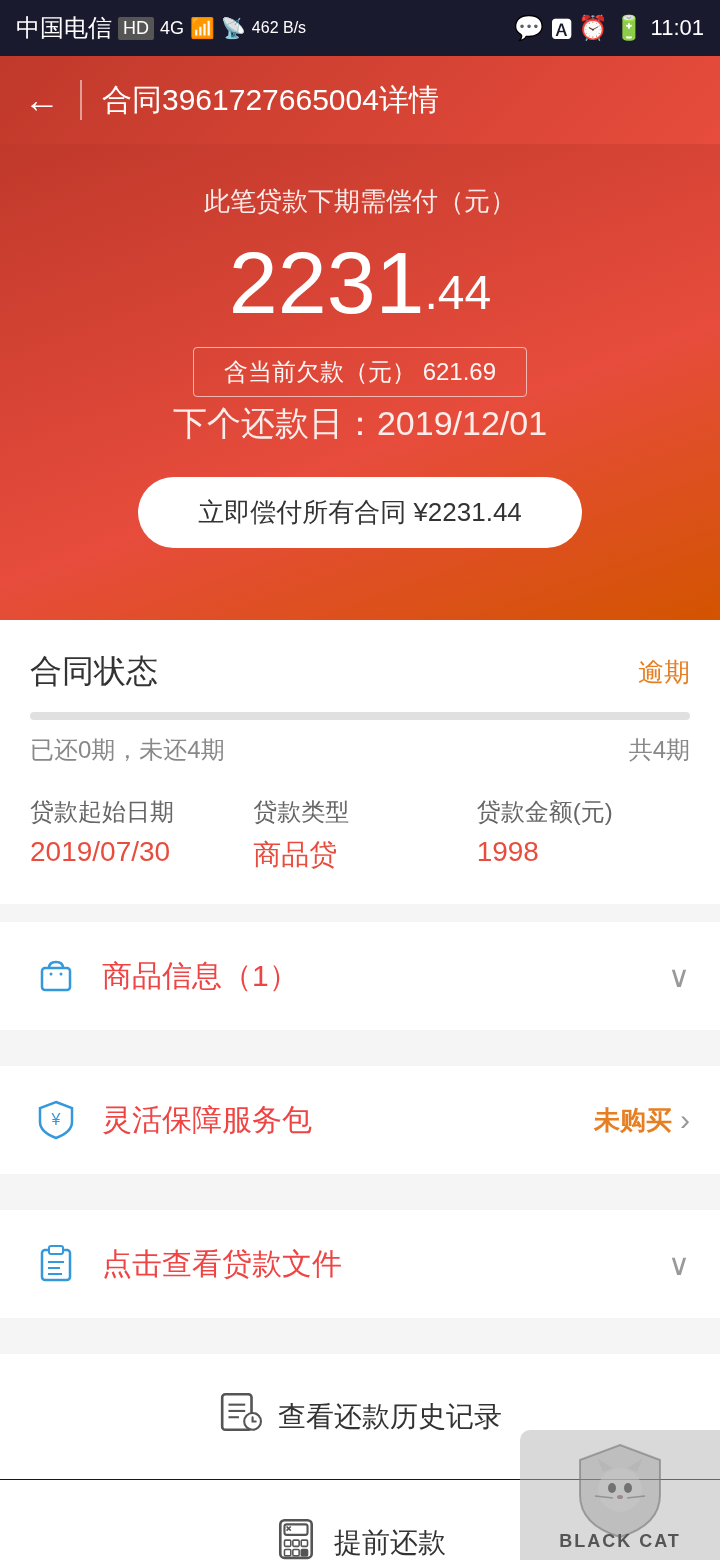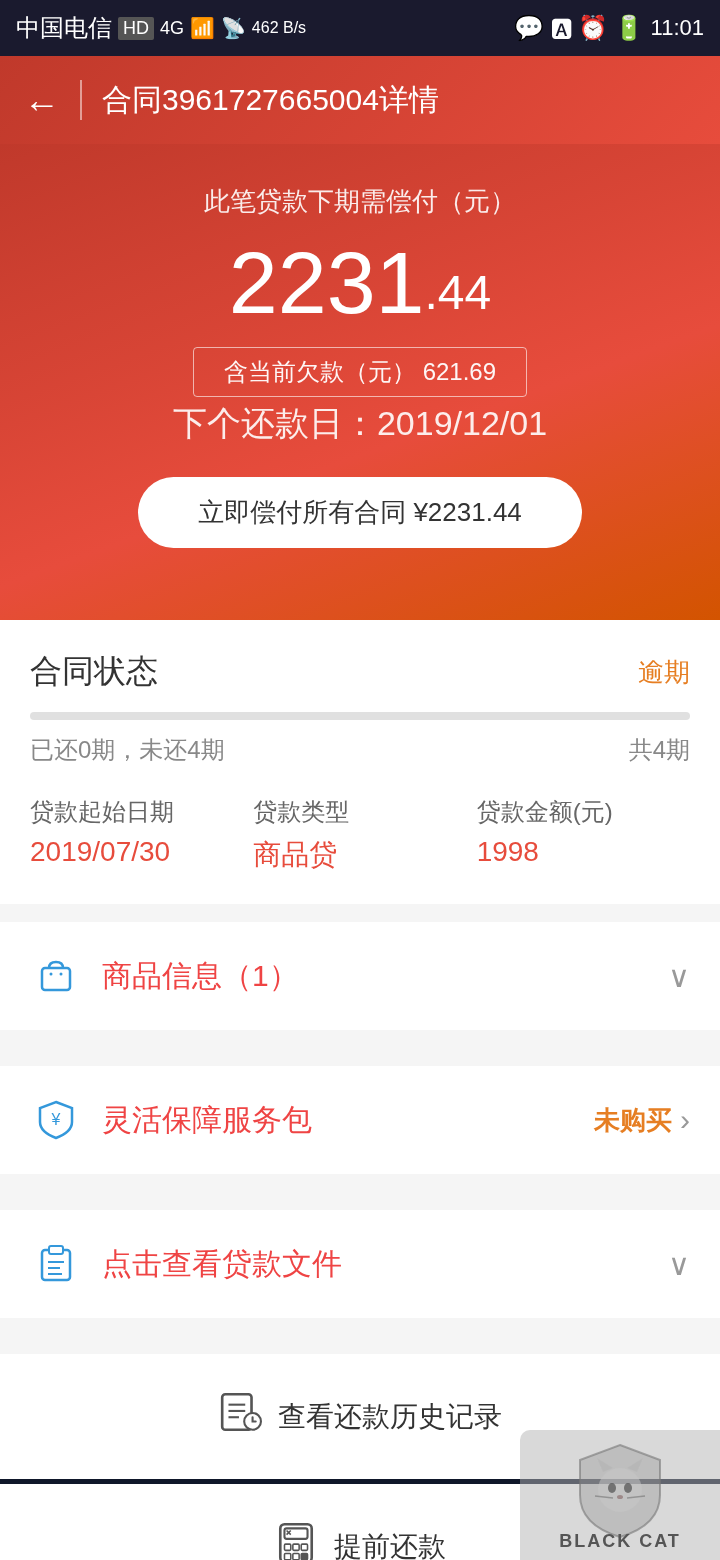--- a/index.html
+++ b/index.html
@@ -228,21 +228,21 @@
       background: white;
       margin-top: 0;
       padding: 0;
     }
     .action-item {
       display: flex;
       align-items: center;
       justify-content: center;
       gap: 16px;
       padding: 36px 0;
-      border-bottom: 5px solid #0f172a;
+      border-bottom: 1px solid #0f172a;
       cursor: pointer;
     }
     .action-item:last-child {
       border-bottom: none;
     }
     .action-icon {
       font-size: 36px;
       color: #555;
     }
     .action-label {

